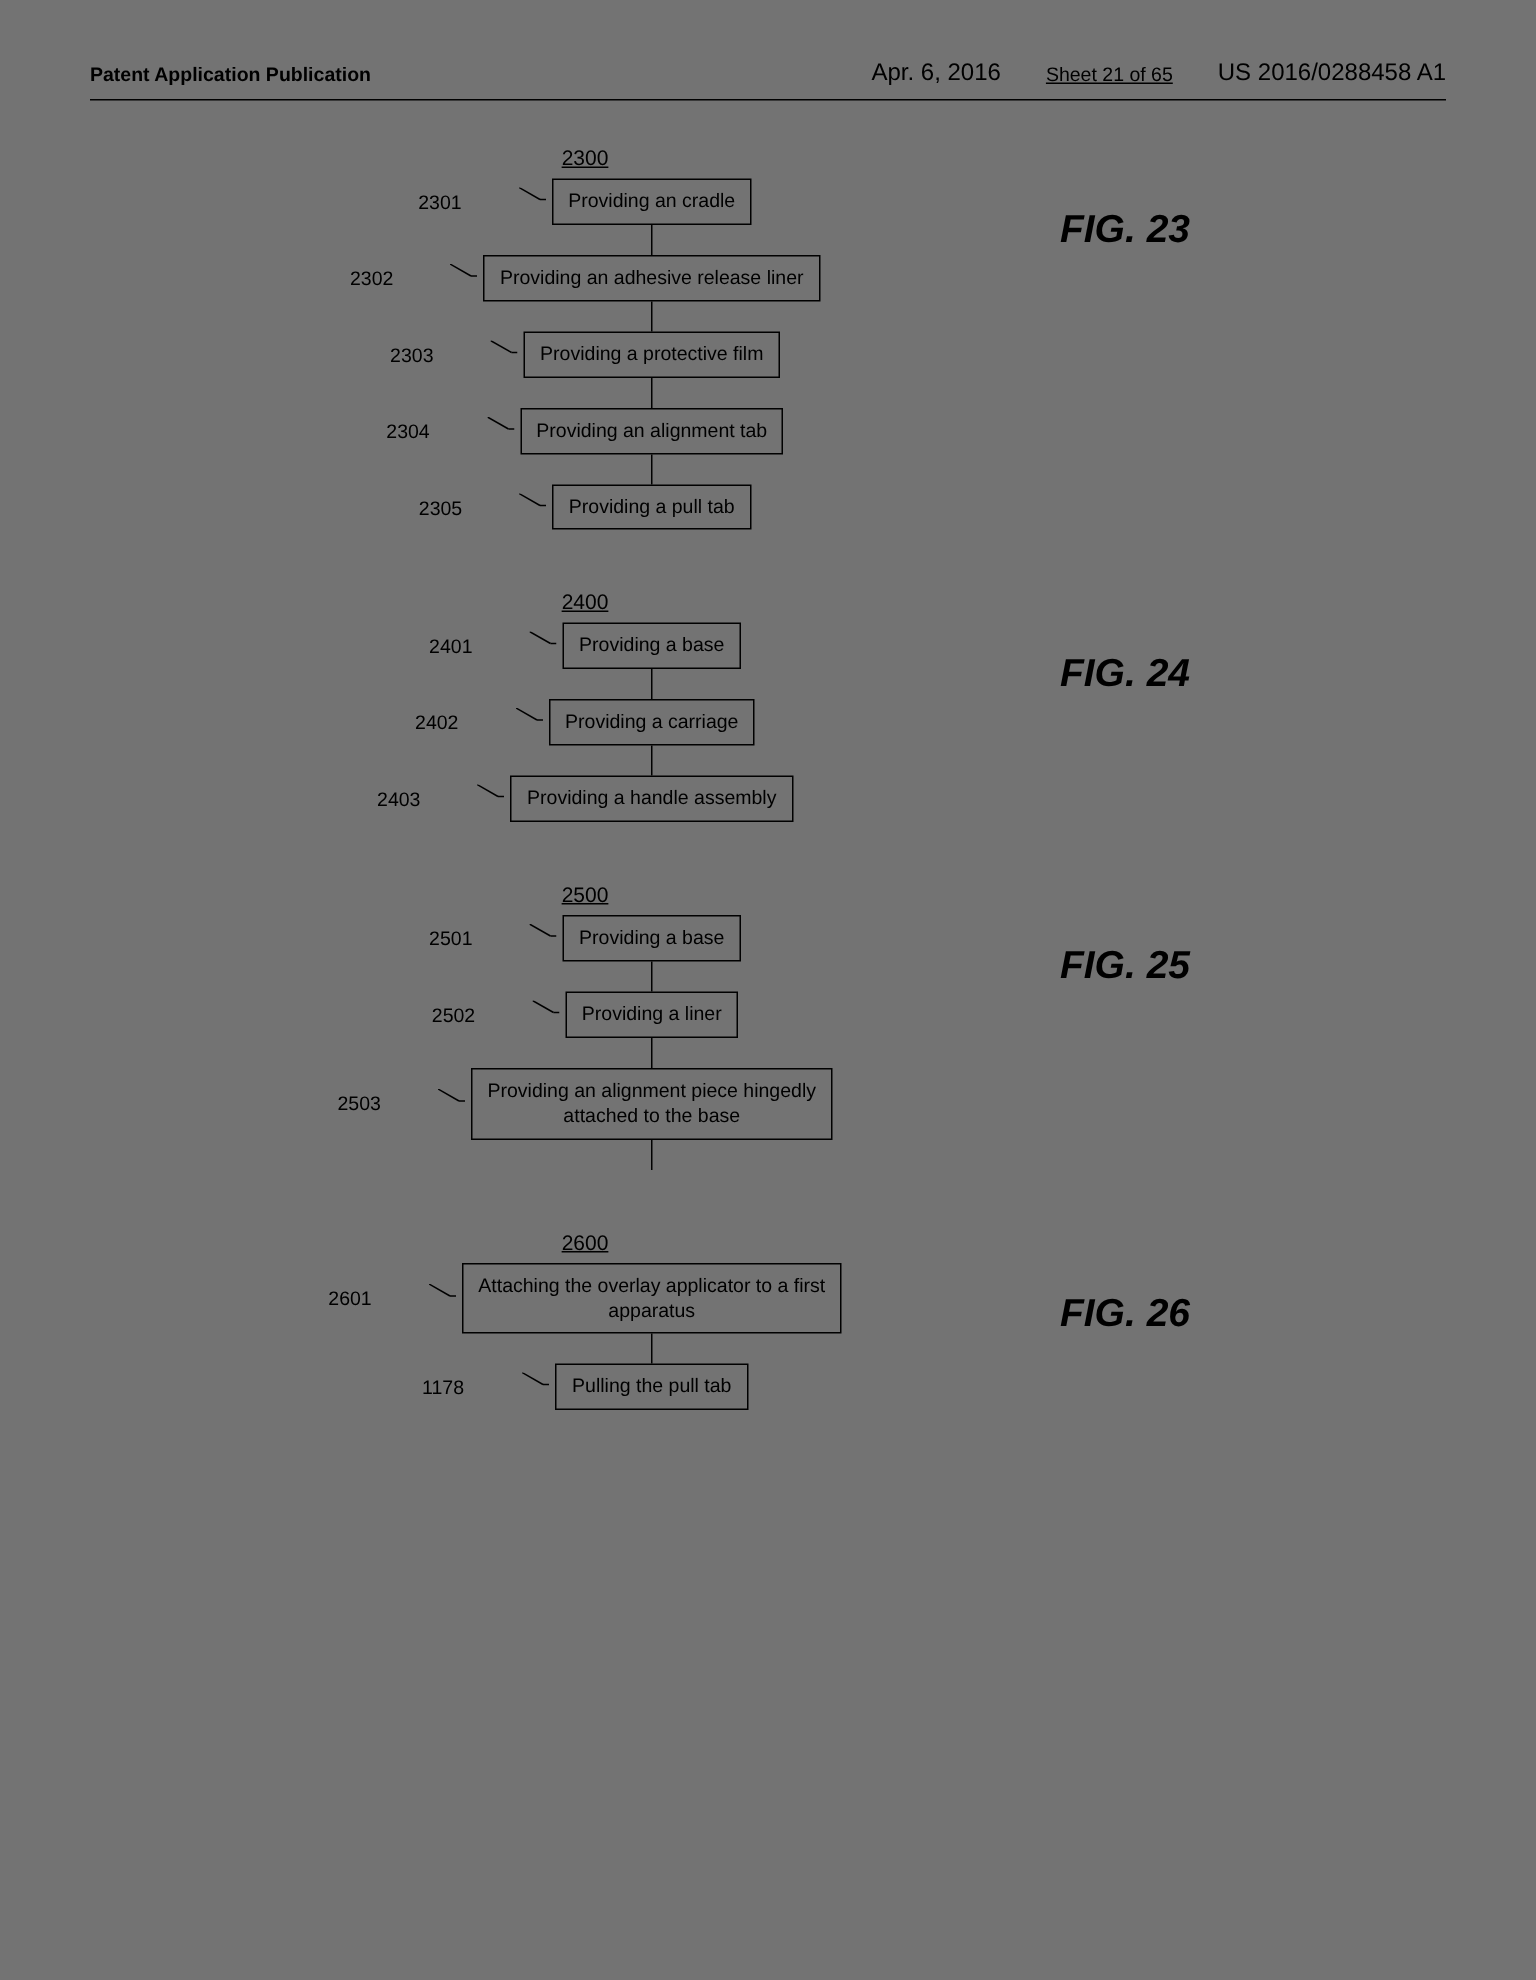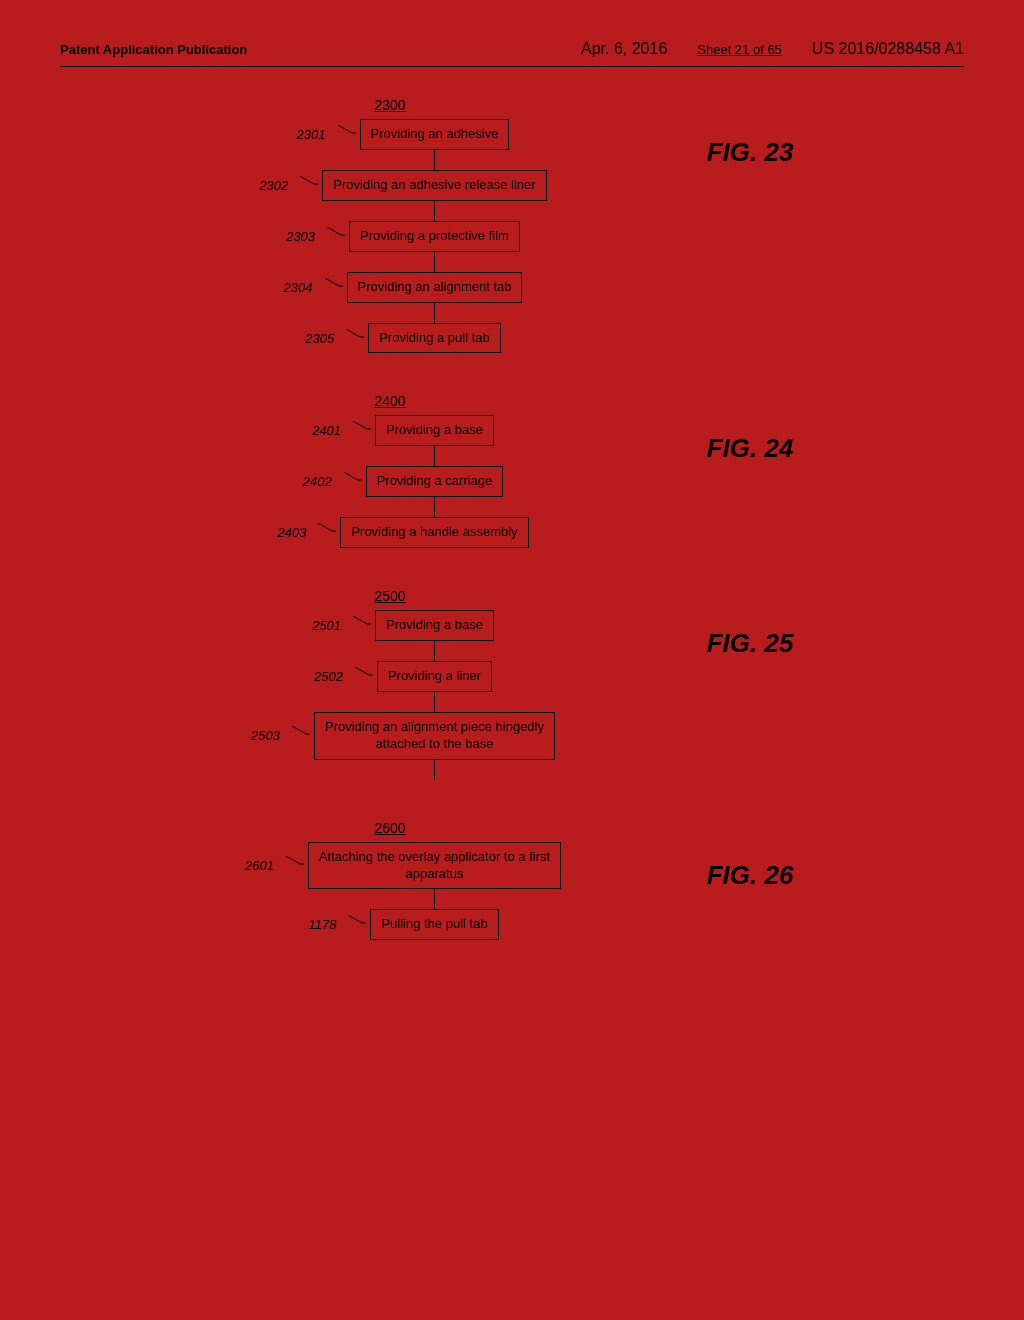--- a/index.html
+++ b/index.html
@@ -7,21 +7,21 @@
       background: #fff;
       font-family: Arial, sans-serif;
       width: 1024px;
       min-height: 1320px;
       position: relative;
       color: #000;
     }
     .page {
       width: 1024px;
       min-height: 1320px;
-      background: #b91c1c;
+      background: #737373;
       padding: 40px 60px;
       position: relative;
     }
     
     .header {
       display: flex;
       justify-content: space-between;
       align-items: center;
       border-bottom: 1px solid #000;
       padding-bottom: 8px;
@@ -80,24 +80,22 @@
     
     .chart-title {
       font-size: 14px;
       margin-bottom: 6px;
       text-decoration: underline;
     }
 
     .step-label {
       font-size: 13px;
       min-width: 55px;
-      text-align: right;
       margin-right: 8px;
       white-space: nowrap;
-      font-style: italic;
     }
 
     .step-box {
       border: 1px solid #000;
       text-align: center;
       padding: 6px 10px;
       font-size: 13px;
       flex: 1;
       line-height: 1.3;
     }
@@ -124,21 +122,21 @@
   <div class="main-content" id="figures-container">
   <div class="fig-group">
         <div class="flowchart">
           <div class="chart-title">2300</div>
           <div class="flow-row-inner">
             <span class="step-label">2301</span>
             <span style="font-size: 13px; margin-right: 4px; margin-left: 4px;"><svg width="18" height="16" viewBox="0 0 18 16">
                 <line x1="0" y1="0" x2="14" y2="8" stroke="black" stroke-width="1"></line>
                 <line x1="14" y1="8" x2="18" y2="8" stroke="black" stroke-width="1"></line>
               </svg></span>
-            <div class="step-box">Providing an adhesive</div>
+            <div class="step-box">Providing an cradle</div>
           </div>
           <div style="display: flex; padding-left: 89px; height: 20px;">
             <div style="flex: 1 1 0%; display: flex; justify-content: center;">
               <div style="width: 1px; height: 20px; background: rgb(0, 0, 0);"></div>
             </div>
           </div>
           <div class="flow-row-inner">
             <span class="step-label">2302</span>
             <span style="font-size: 13px; margin-right: 4px; margin-left: 4px;"><svg width="18" height="16" viewBox="0 0 18 16">
                 <line x1="0" y1="0" x2="14" y2="8" stroke="black" stroke-width="1"></line>

